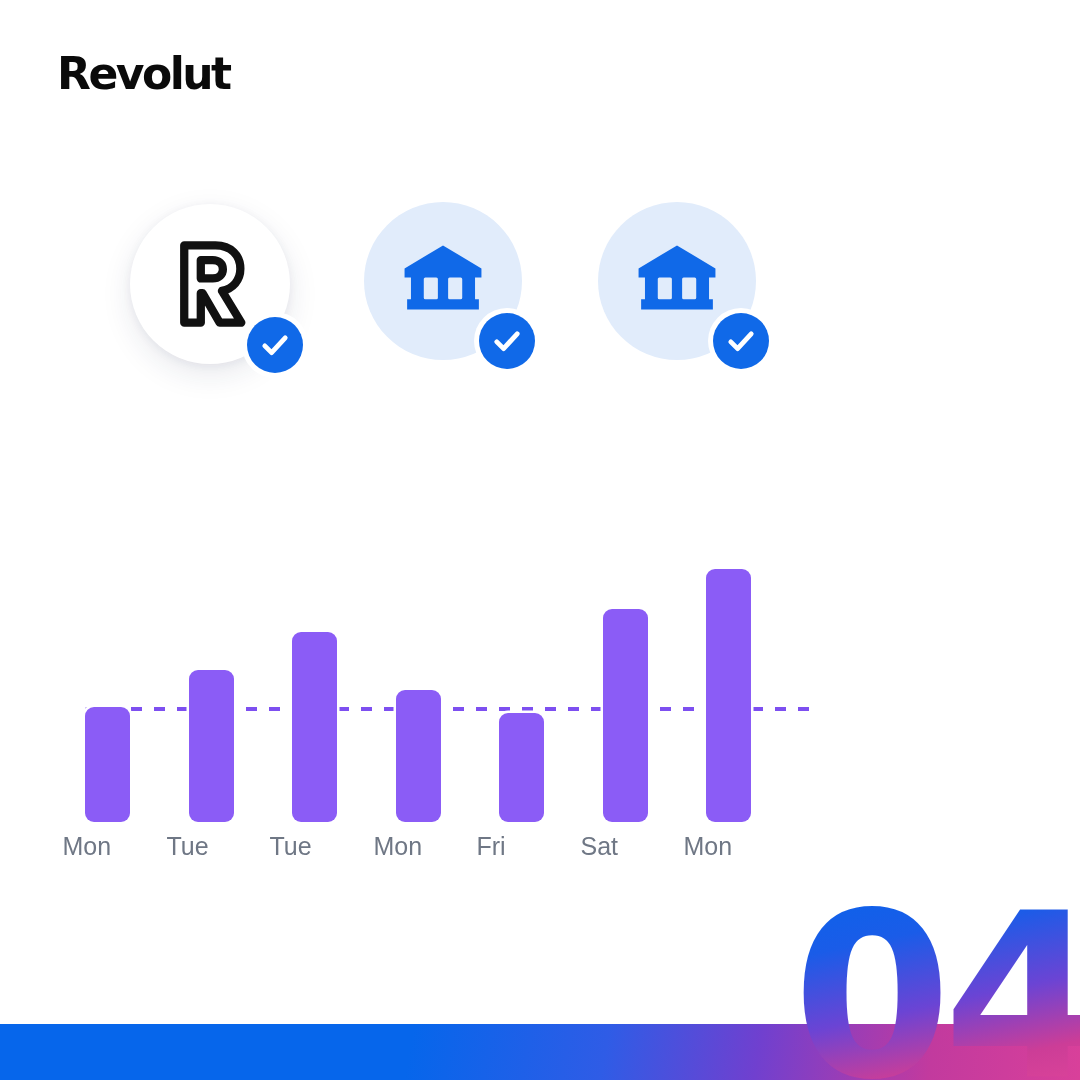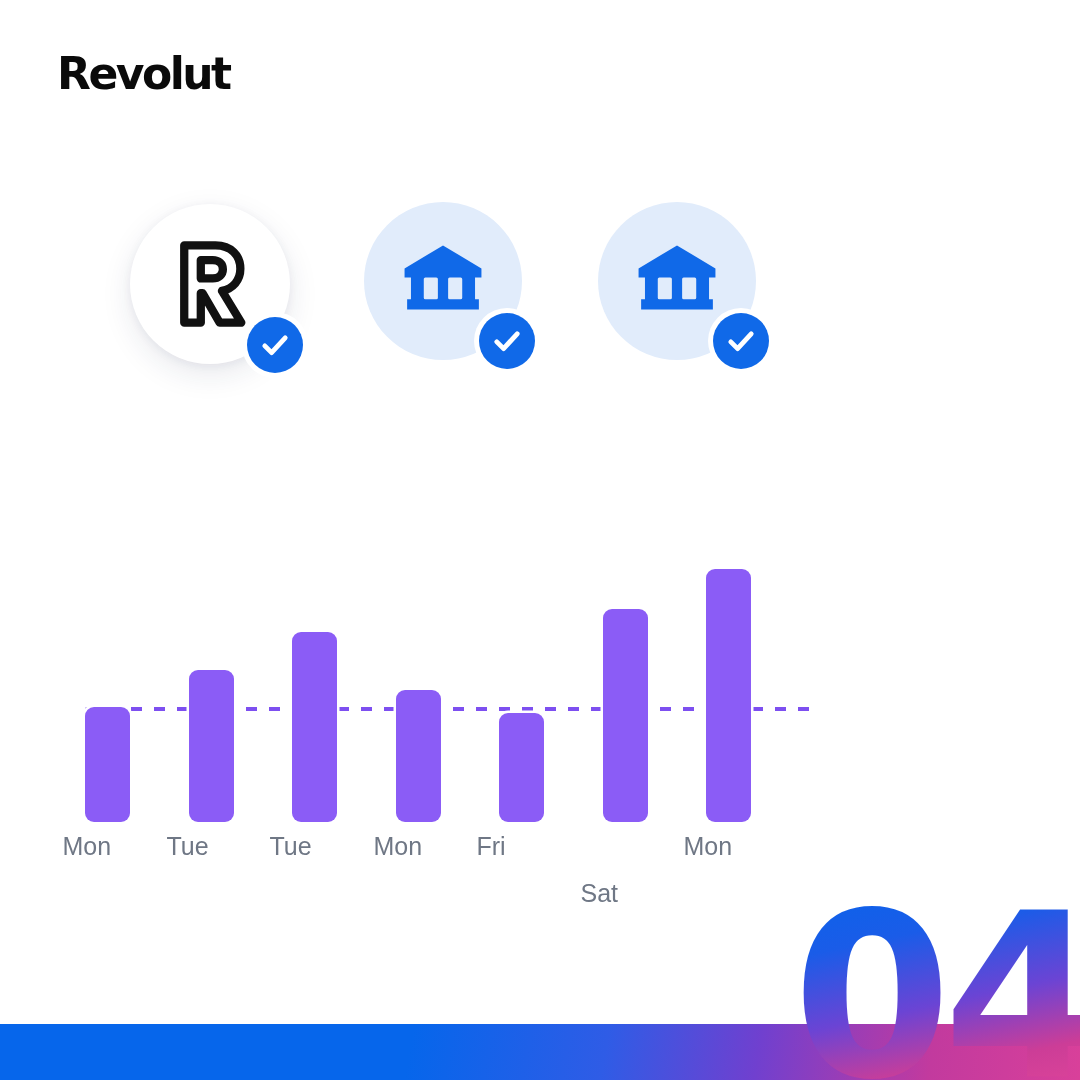--- a/index.html
+++ b/index.html
@@ -293,21 +293,21 @@
             <div class="bar" title="Sun" style="height: 253px; background: rgb(139, 92, 246);"></div>
           </div>
         </div>
     </div>
     <div id="chart-labels">
         <div class="day-label" style="left: -22.5px; color: rgb(111, 119, 133);">Mon</div>
         <div class="day-label" style="left: 81.5px; color: rgb(111, 119, 133);">Tue</div>
         <div class="day-label" style="left: 184.5px; color: rgb(111, 119, 133);">Tue</div>
         <div class="day-label" style="left: 288.5px; color: rgb(111, 119, 133);">Mon</div>
         <div class="day-label" style="left: 391.5px; color: rgb(111, 119, 133);">Fri</div>
-        <div class="day-label" style="left: 495.5px; color: rgb(111, 119, 133); margin-top: 47px;">Sat</div>
+        <div class="day-label" style="left: 495.5px; color: rgb(111, 119, 133);">Sat</div>
         <div class="day-label" style="left: 598.5px; color: rgb(111, 119, 133);">Mon</div>
       </div>
   </div>
 
   <div id="bottom-bar"></div>
   <div id="slide-number">04</div>
 
 </div>
 
 </body></html>

